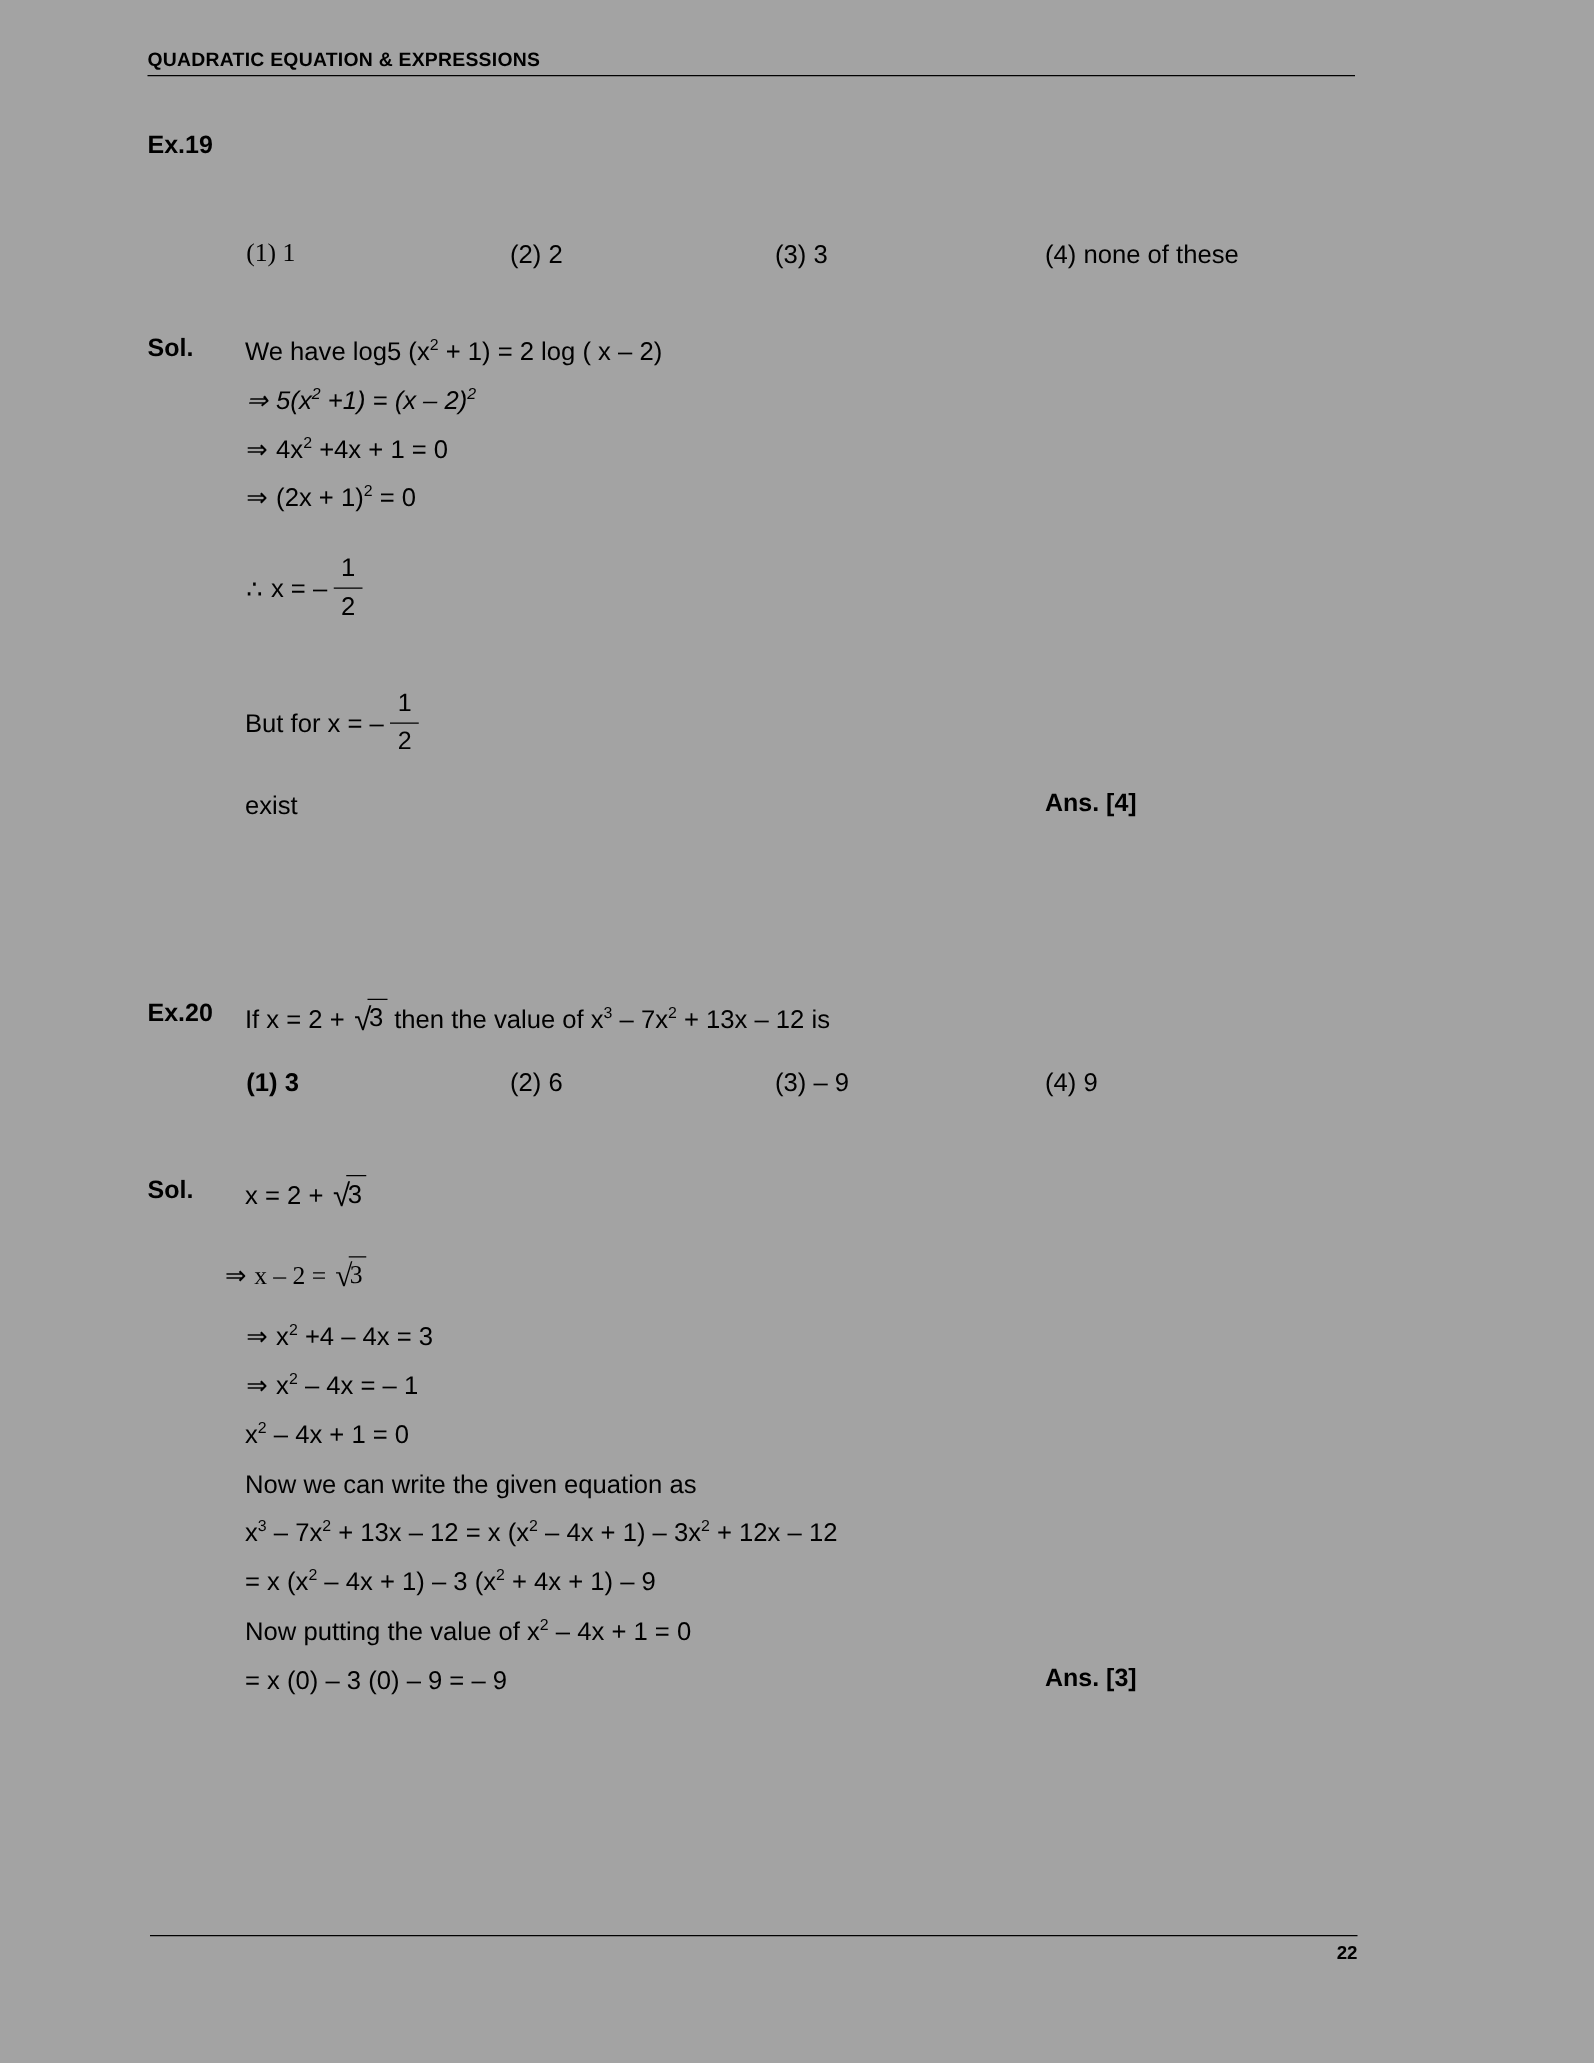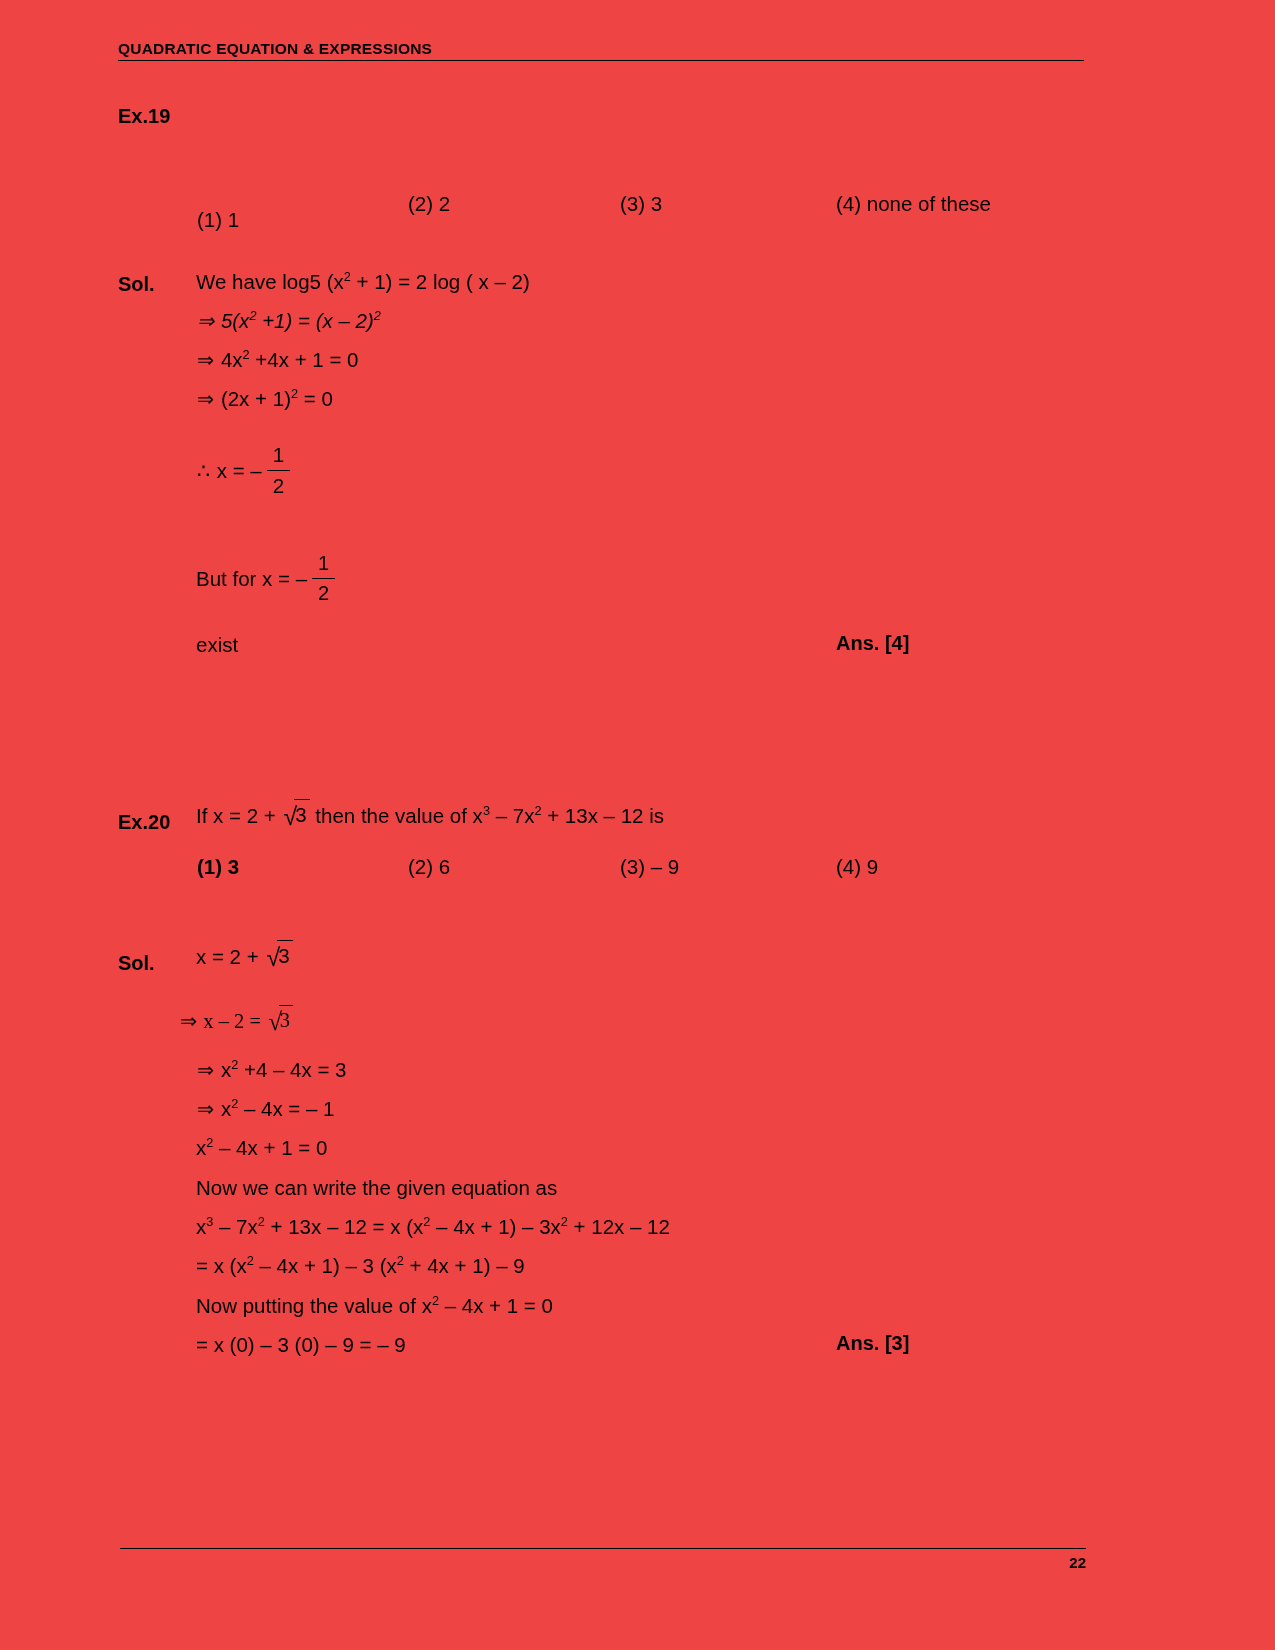--- a/index.html
+++ b/index.html
@@ -8,21 +8,21 @@
     background: #ffffff;
   }
   body {
     font-family: "Liberation Sans", sans-serif;
     color: #000000;
   }
   .page {
     position: relative;
     width: 1275px;
     height: 1650px;
-    background: #ef4444;
+    background: #a3a3a3;
     margin: 0 auto;
     overflow: hidden;
   }
 
   
   .header {
     position: absolute;
     left: 118px;
     top: 40px;
     width: 966px;
@@ -60,21 +60,21 @@
   
   .content {
     position: absolute;
     left: 0;
     top: 0;
     width: 1275px;
   }
   .row {
     position: absolute;
     display: flex;
-    align-items: flex-end;
+    align-items: flex-start;
   }
   .tag {
     font-size: 20px;
     font-weight: bold;
     width: 78px;
     flex: 0 0 78px;
   }
   .body-text {
     font-size: 20.5px;
     line-height: 1.35;
@@ -152,21 +152,21 @@
     <div class="header-title">QUADRATIC EQUATION &amp; EXPRESSIONS</div>
     <div class="header-rule"></div>
   </div>
 
   <div class="content">
 
     <div class="row" style="left:118px; top:105px;">
       <div class="tag">Ex.19</div>
     </div>
 
-    <div class="opt" style="left:197px; top:208px;">
+    <div class="opt" style="left:197px; top:192px;font-family:Liberation Serif, serif;">
       <span>(1)</span>
       <span>1</span>
     </div>
     <div class="opt" style="left:408px; top:192px;">
       <span>(2)</span>
       <span>2</span>
     </div>
     <div class="opt" style="left:620px; top:192px;">
       <span>(3)</span>
       <span>3</span>

